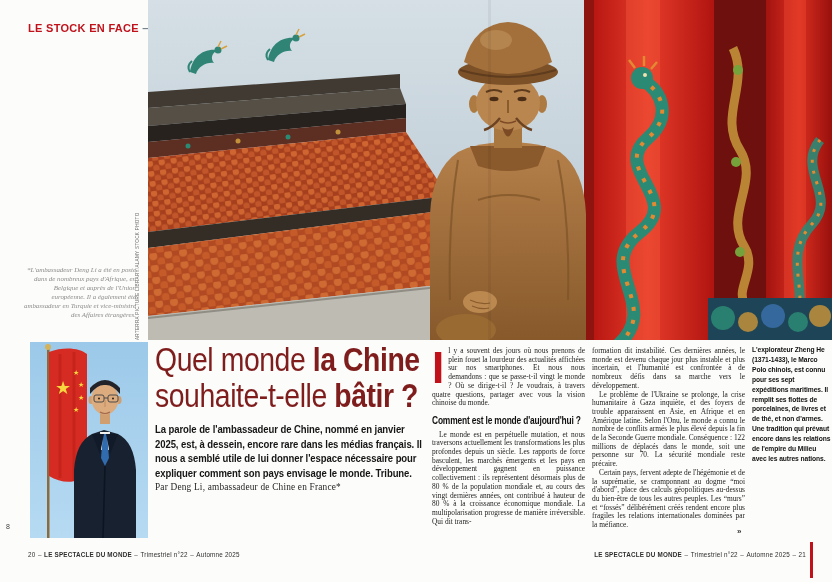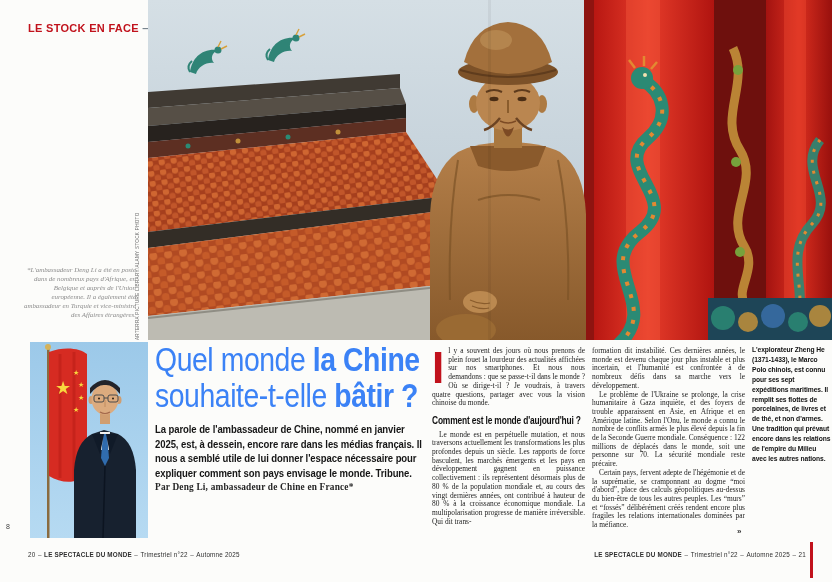--- a/index.html
+++ b/index.html
@@ -21,31 +21,31 @@
 
   .caption{position:absolute;left:22px;top:266px;width:114px;
            font-family:"Liberation Serif",serif;font-style:italic;
            font-size:6.9px;line-height:8.9px;color:#8b8b8b;text-align:right;}
 
   .amb{position:absolute;left:30px;top:342px;width:118px;height:196px;}
   .pmark{position:absolute;left:6px;top:523px;font-size:7px;color:#444;}
 
   
   .title{position:absolute;left:155px;top:342px;width:290px;
-         font-size:33px;line-height:36px;color:#3b82f6;letter-spacing:-.5px;}
+         font-size:33px;line-height:36px;color:#7f1d1d;letter-spacing:-.5px;}
   .title .ln{display:inline-block;transform:scaleX(.86);transform-origin:0 50%;white-space:nowrap;}
   .tl{font-weight:400;}
   .tb{font-weight:700;}
 
   .intro{position:absolute;left:155px;top:422px;width:306px;
          font-size:10.6px;line-height:14.6px;font-weight:700;color:#161616;
          transform:scaleX(.9);transform-origin:0 0;letter-spacing:-.1px;}
 
   .byline{position:absolute;left:155px;top:482px;
-          font-family:"Liberation Serif",serif;font-weight:700;
+          font-family:"Liberation Serif",serif;font-weight:400;
           font-size:9.3px;color:#262626;letter-spacing:.2px;}
 
   
   .col{position:absolute;top:347px;width:153px;
        font-family:"Liberation Serif",serif;font-size:7.4px;line-height:8.7px;
        color:#1c1c1c;text-align:justify;}
   .col1{left:432px;}
   .col2{left:592px;}
   .col p{margin:0;}
   .col p.ind{text-indent:7px;}
@@ -252,21 +252,21 @@
   <h1 class="title" style="margin:0;">
     <span class="ln"><span class="tl">Quel monde</span> <span class="tb">la Chine</span></span><br>
     <span class="ln"><span class="tl">souhaite-t-elle</span> <span class="tb">bâtir ?</span></span>
   </h1>
 
   <div class="intro">La parole de l'ambassadeur de Chine, nommé en janvier 2025, est, à dessein, encore rare dans les médias français. Il nous a semblé utile de lui donner l'espace nécessaire pour expliquer comment son pays envisage le monde. Tribune.</div>
 
   <div class="byline">Par Deng Li, ambassadeur de Chine en France*</div>
 
   <div class="col col1">
-    <p><span class="dropcap">I</span><span>l y a souvent des jours où nous prenons de plein fouet la lourdeur des actualités affichées sur nos smartphones. Et nous nous demandons : que se passe-t-il dans le monde ? Où se dirige-t-il ? Je voudrais, à travers quatre questions, partager avec vous la vision chinoise du monde.</span></p>
+    <p><span class="dropcap">I</span><span>l y a souvent des jours où nous prenons de plein fouet la lourdeur des actualités affichées sur nos smartphones. Et nous nous demandons : que se passe-t-il vingt le monde ? Où se dirige-t-il ? Je voudrais, à travers quatre questions, partager avec vous la vision chinoise du monde.</span></p>
     <h3 class="subhead">Comment est le monde d'aujourd'hui ?</h3>
     <p class="ind">Le monde est en perpétuelle mutation, et nous traversons actuellement les transformations les plus profondes depuis un siècle. Les rapports de force basculent, les marchés émergents et les pays en développement gagnent en puissance collectivement : ils représentent désormais plus de 80 % de la population mondiale et, au cours des vingt dernières années, ont contribué à hauteur de 80 % à la croissance économique mondiale. La multipolarisation progresse de manière irréversible. Qui dit trans-</p>
   </div>
 
   <div class="col col2">
     <p>formation dit instabilité. Ces dernières années, le monde est devenu chaque jour plus instable et plus incertain, et l'humanité est confrontée à de nombreux défis dans sa marche vers le développement.</p>
     <p class="ind">Le problème de l'Ukraine se prolonge, la crise humanitaire à Gaza inquiète, et des foyers de trouble apparaissent en Asie, en Afrique et en Amérique latine. Selon l'Onu, le monde a connu le nombre de conflits armés le plus élevé depuis la fin de la Seconde Guerre mondiale. Conséquence : 122 millions de déplacés dans le monde, soit une personne sur 70. La sécurité mondiale reste précaire.</p>
     <p class="ind">Certain pays, fervent adepte de l'hégémonie et de la suprématie, se cramponnant au dogme “moi d'abord”, place des calculs géopolitiques au-dessus du bien-être de tous les autres peuples. Les “murs” et “fossés” délibérément créés rendent encore plus fragiles les relations internationales dominées par la méfiance.</p>
   </div>
 

